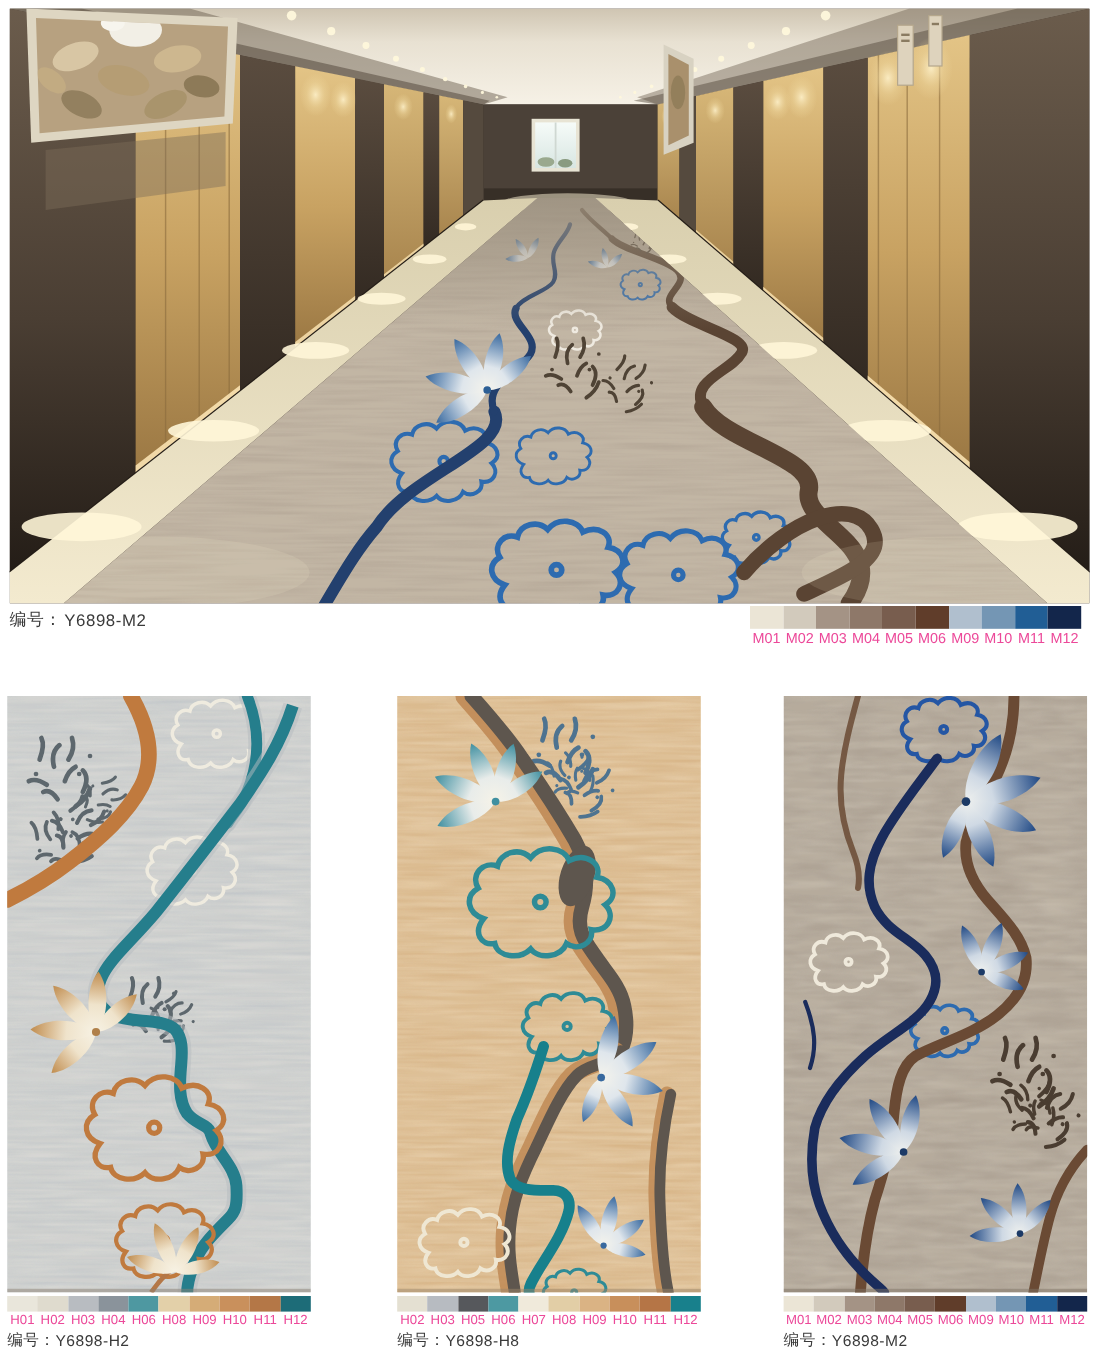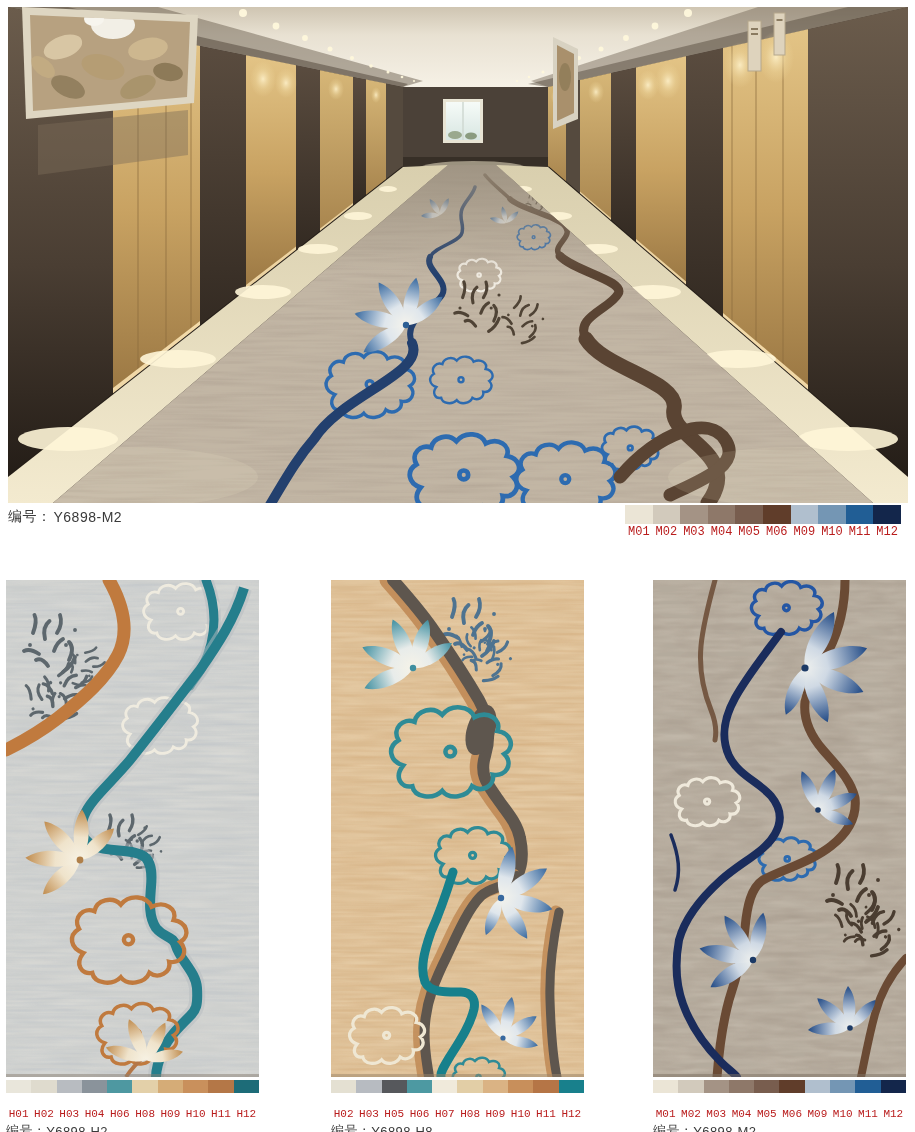--- a/index.html
+++ b/index.html
@@ -11,34 +11,34 @@
   .photo-wrap svg{display:block;}
   .hero-caption{
     position:absolute;left:8px;top:507px;height:20px;
     font-size:14px;color:#3a3a3a;letter-spacing:.5px;display:flex;align-items:center;
   }
   .hero-caption .code{margin-left:2px;}
   .palette{display:flex;flex-direction:row;}
   .chip-cell{flex:1 1 0;text-align:center;min-width:0;}
   .chip{width:100%;}
   .chip-label{
-    font-family:Liberation Mono, monospace;
-    color:#b91c1c;white-space:nowrap;
+    font-family:Liberation Sans, sans-serif;
+    color:#ec4899;white-space:nowrap;
   }
   .hero-palette{position:absolute;left:625px;top:505px;width:276px;}
   .hero-palette .chip{height:19px;}
   .hero-palette .chip-label{font-size:12px;margin-top:1px;}
   .product-card{position:absolute;top:580px;width:253px;}
   #card-0{left:6px;}
   #card-1{left:331px;}
   #card-2{left:653px;}
   .art{display:block;width:253px;height:497px;}
   .product-card .palette{margin-top:3px;}
   .product-card .chip{height:13px;}
-  .product-card .chip-label{font-size:11px;margin-top:15px;}
+  .product-card .chip-label{font-size:11px;margin-top:1px;}
   .product-caption{
     margin-top:2px;font-size:13px;color:#3a3a3a;letter-spacing:.4px;
     display:flex;align-items:center;
   }
 </style>
 </head>
 <body>
 
 <svg width="0" height="0" style="position:absolute" aria-hidden="true">
   <defs>

